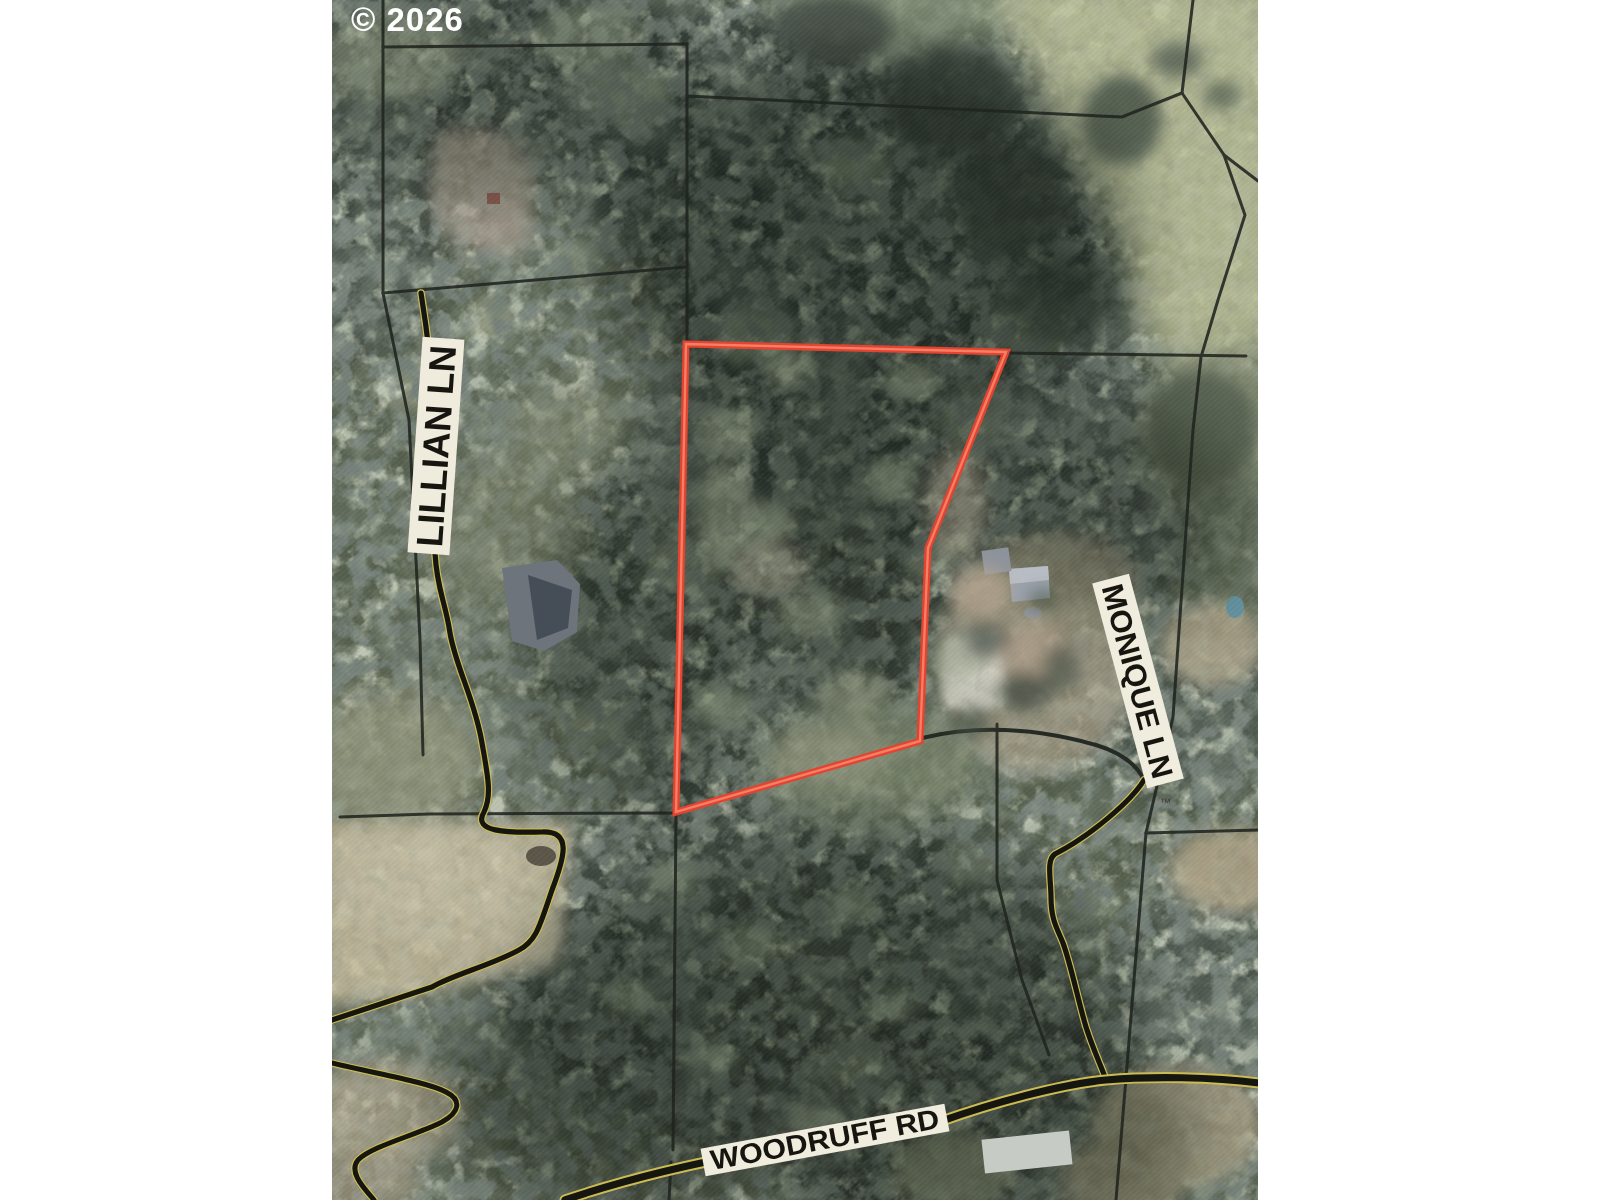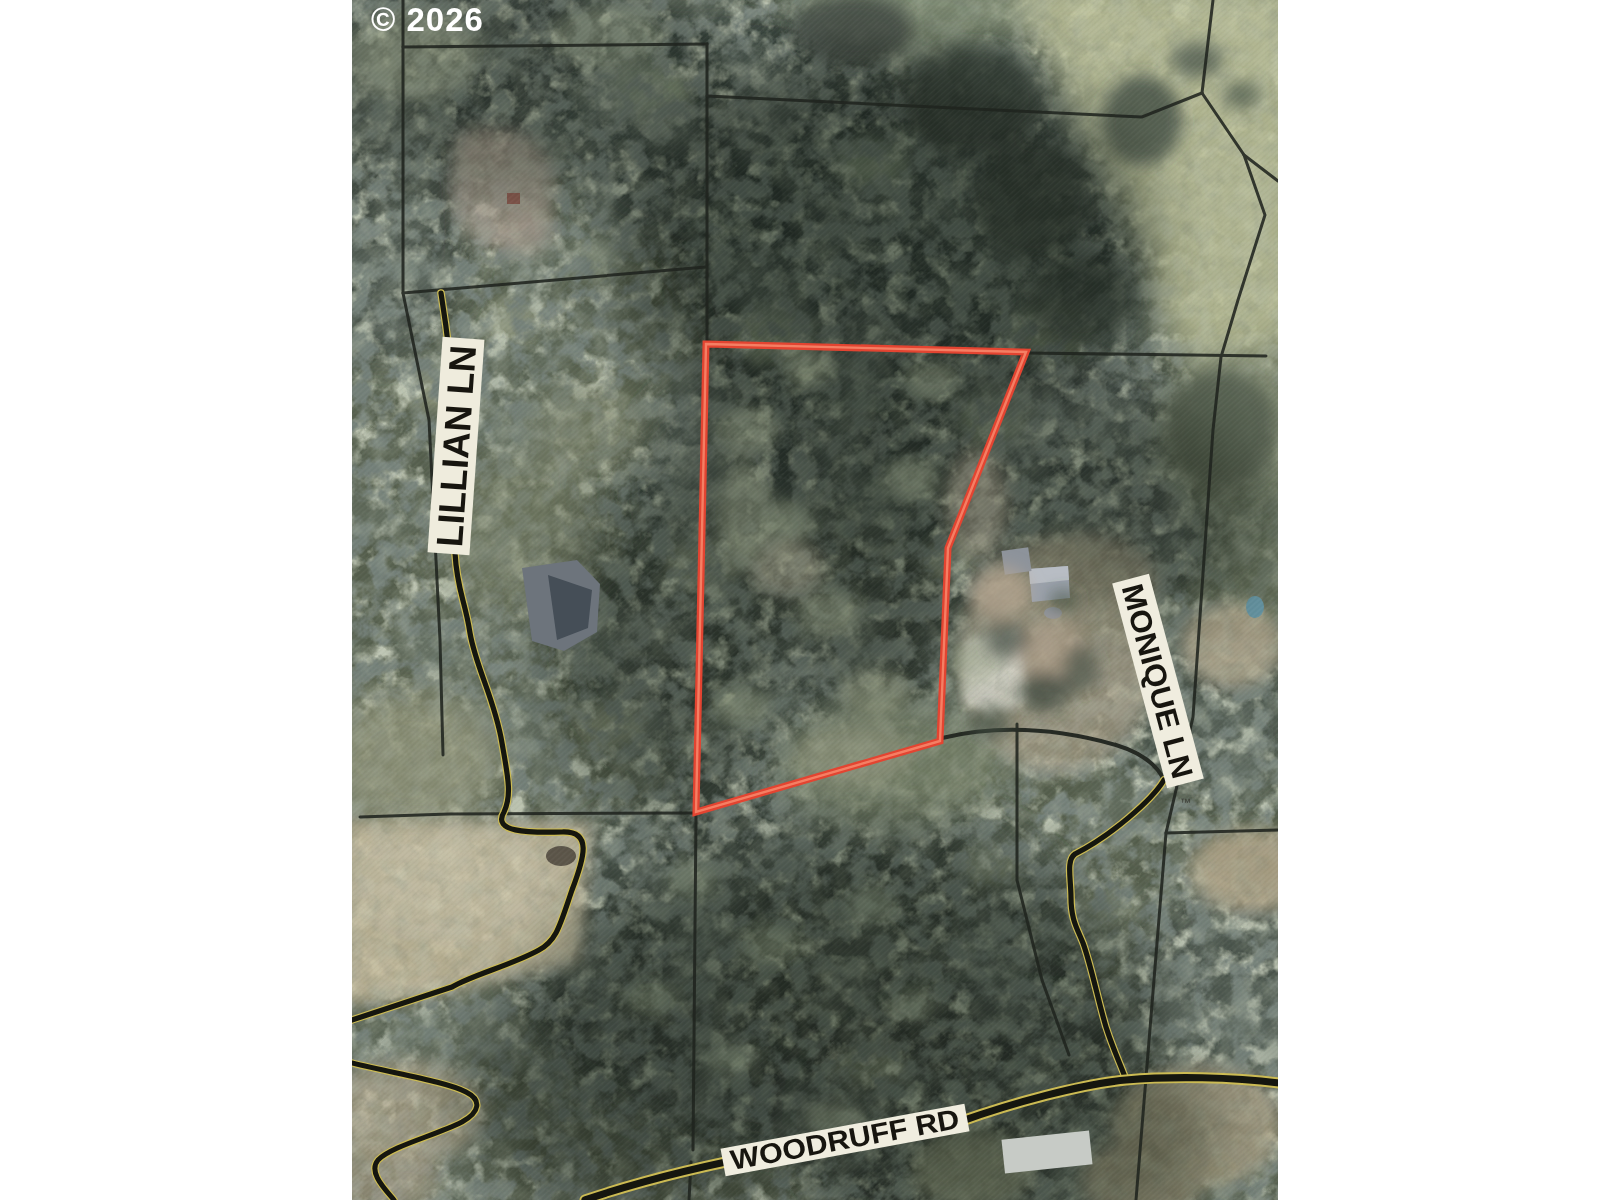--- a/index.html
+++ b/index.html
@@ -1,14 +1,14 @@
 <!DOCTYPE html>
 <html><head><meta charset="utf-8"><title>map</title><style>
 html,body{margin:0;padding:0;background:#ffffff;width:1600px;height:1200px;overflow:hidden;font-family:"Liberation Sans",sans-serif}
-#map{position:absolute;left:352px;top:0;width:780px;height:1200px;filter:blur(0.55px) saturate(0.96)}
+#map{position:absolute;left:332px;top:0;width:780px;height:1200px;filter:blur(0.55px) saturate(0.96)}
 </style></head>
 <body>
 
 <div id="map">
 <svg width="926" height="1200" viewBox="0 0 926 1200">
 <defs>
 <filter id="b30" x="-50%" y="-50%" width="200%" height="200%">
           <feGaussianBlur stdDeviation="30"></feGaussianBlur>
         </filter>
 <filter id="b16" x="-50%" y="-50%" width="200%" height="200%">

